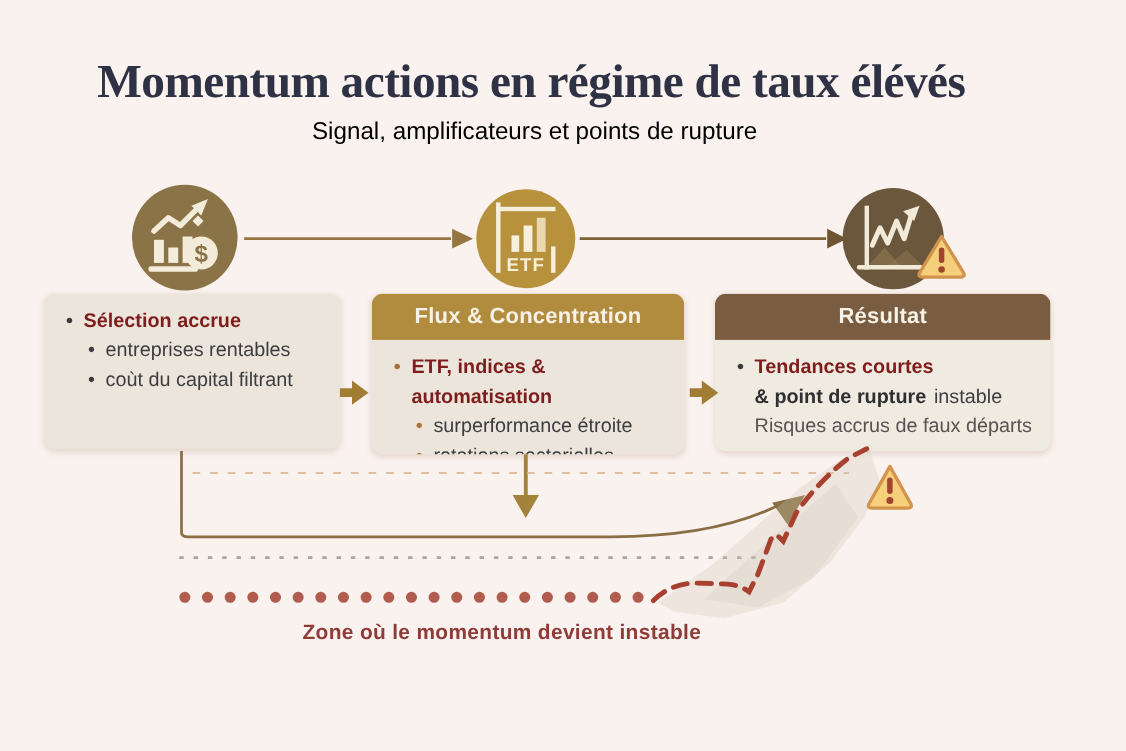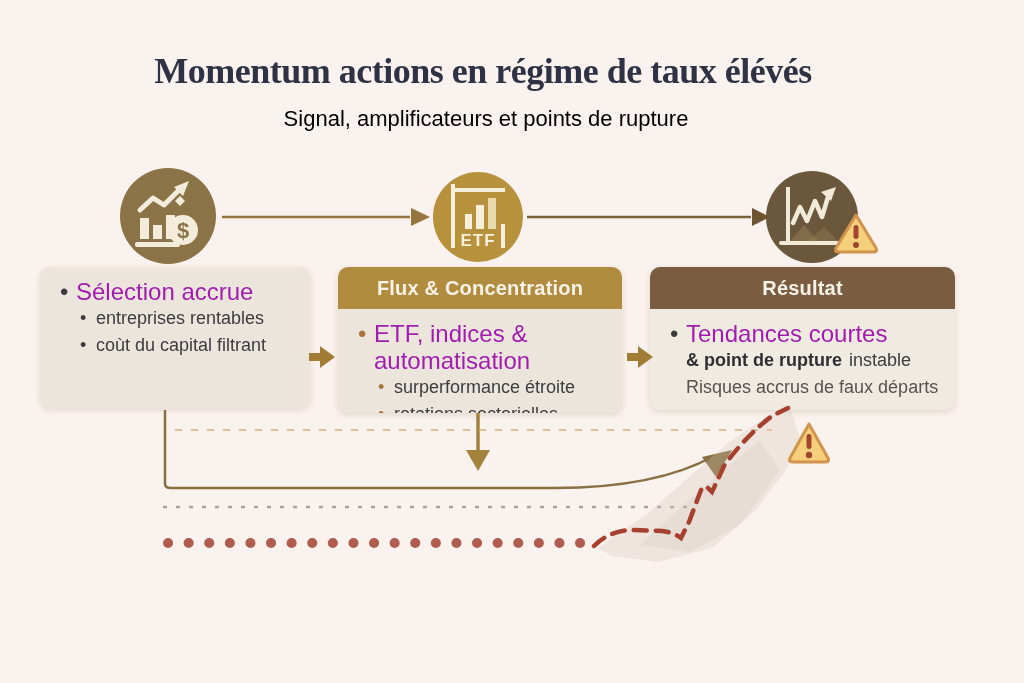--- a/index.html
+++ b/index.html
@@ -7,21 +7,21 @@
     position:relative;
     width:1024px;height:683px;
     background:#faf2ee;
     overflow:hidden;
     font-family:"Liberation Sans",sans-serif;
   }
   .title{
     position:absolute;top:50px;left:0;width:966px;
     text-align:center;
     font-family:"Liberation Serif",serif;
-    font-size:36px;font-weight:700;color:#2e3244;
+    font-size:43px;font-weight:700;color:#2e3244;
     letter-spacing:-0.5px;
   }
   .subtitle{
     position:absolute;top:106px;left:0;width:972px;
     text-align:center;
     font-size:22px;color:#000000;
   }
   .icon-circle{
     position:absolute;border-radius:50%;
     display:flex;align-items:center;justify-content:center;
@@ -41,21 +41,21 @@
   .box3{left:650px;top:267px;width:305px;height:143px;background:#f0ebe1;}
   .box-header{
     height:42px;display:flex;align-items:center;justify-content:center;
     color:#f7f2e8;font-size:20px;font-weight:700;letter-spacing:.2px;
   }
   .hdr1{background:#8a7347;}
   .hdr2{background:#b28c3e;}
   .hdr3{background:#7a5d41;}
   .box-body{padding:11px 12px 8px 20px;}
   .li{position:relative;font-size:18px;color:#3d3c40;line-height:27px;padding-left:16px;}
-  .li.l1{font-weight:400;color:#a21caf;font-size:24px;}
+  .li.l1{font-weight:700;color:#7f1d1d;font-size:18px;}
   .li.l2{margin-left:20px;}
   .li::before{content:"•";position:absolute;left:0;top:0;}
   .li.nob::before{content:"";}
   .box2 .li::before{color:#a8743a;}
   .box1 .li::before,.box3 .li::before{color:#3b3a3e;}
   .li .bold{font-weight:700;color:#2f2f33;margin-right:7px;}
   .li.dim{color:#575250;font-weight:400;}
   .zone-label{
     position:absolute;left:275px;top:565px;
     font-size:19px;font-weight:700;color:#8f3c39;letter-spacing:.3px;
@@ -164,14 +164,15 @@
 
     <path d="M594,546 C604,536 616,531 630,530 L662,531 C671,532 677,535 681,538 L689,522 L701,490 L706,486 L712,492 L724,466 C738,446 757,427 772,416 L788,408" fill="none" stroke="#a8402f" stroke-width="4.5" stroke-linecap="round" stroke-dasharray="13 9"></path>
   </svg>
 
   <svg class="warn-big" width="46" height="44" viewBox="0 0 46 44">
     <path d="M23,3 L42,37 Q44,41 39,41 L7,41 Q2,41 4,37 Z" fill="#f6cf7d" stroke="#d2934c" stroke-width="3" stroke-linejoin="round"></path>
     <rect x="20.5" y="13" width="5" height="15" rx="2.5" fill="#a2452f"></rect>
     <circle cx="23" cy="34" r="3.2" fill="#a2452f"></circle>
   </svg>
 
+  <div class="zone-label">Zone où le momentum devient instable</div>
 
 </div>
 
 </body></html>

